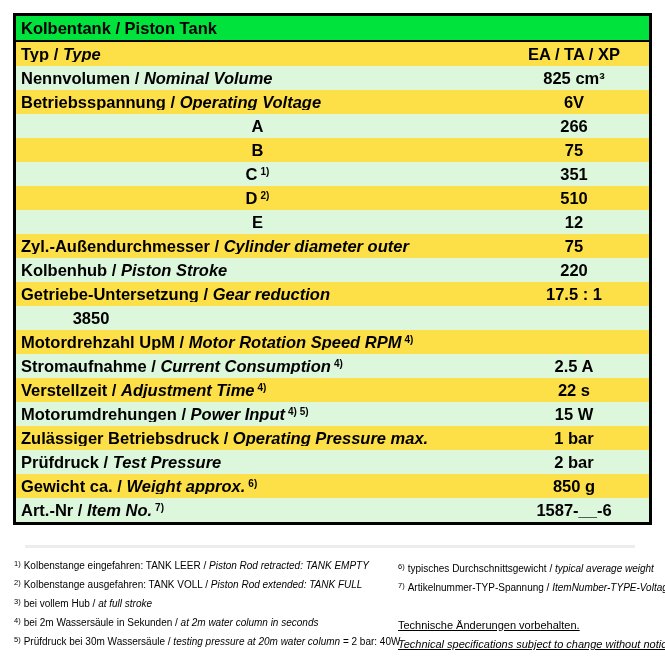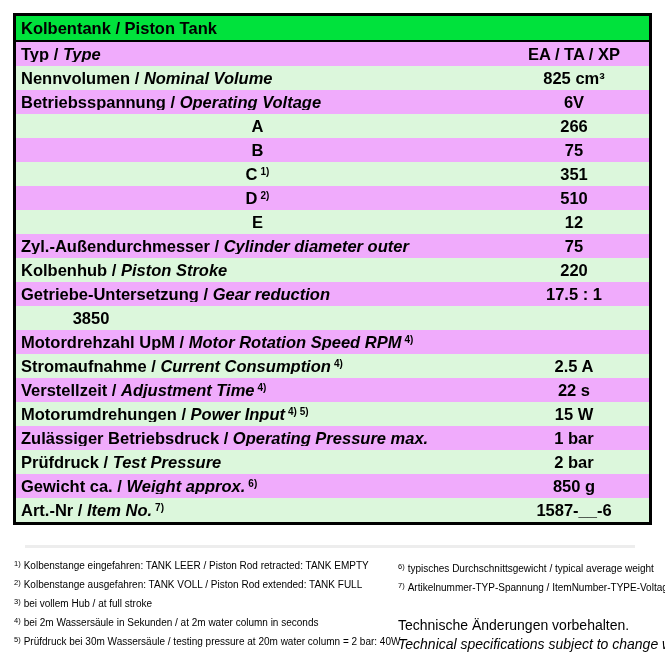--- a/index.html
+++ b/index.html
@@ -29,21 +29,21 @@
     font-weight: bold;
     font-size: 16.5px;
     line-height: 1;
   }
   .row.header {
     height: 26px;
     background: var(--header-green, #00e23c);
     border-bottom: 2px solid #000;
   }
   .row.bg-green { background: var(--row-green, #dcf7dc); }
-  .row.bg-white { background: #f0abfc; }
+  .row.bg-white { background: #fde047; }
   .cell.label {
     flex: 1;
     padding-left: 5px;
     white-space: nowrap;
     overflow: hidden;
   }
   .cell.value {
     width: 150px;
     text-align: center;
     white-space: nowrap;
@@ -83,30 +83,31 @@
     font-size: 10px;
   }
   .fn { height: 19px; white-space: nowrap; }
   .fn sup {
     font-size: 7.5px;
     position: relative;
     top: -3px;
     margin-right: 3px;
     vertical-align: baseline;
   }
-  .fn .en { }
+  .fn .en { font-style: italic; }
   .fn .tail { font-style: normal; }
 
   .disclaimer {
     position: absolute;
     left: 398px; top: 616px;
     width: 265px;
-    font-size: 14px;
+    font-size: 11px;
     line-height: 19px;
     white-space: nowrap;
+    text-decoration: underline;
   }
   .disclaimer .en { font-style: italic; }
 </style>
 </head>
 <body>
 
 <div class="page">
   <div class="spec-table">
       <div class="row header">
         <div class="cell label"><span class="de">Kolbentank</span><span class="sep"> / </span><span class="en">Piston Tank</span></div>

